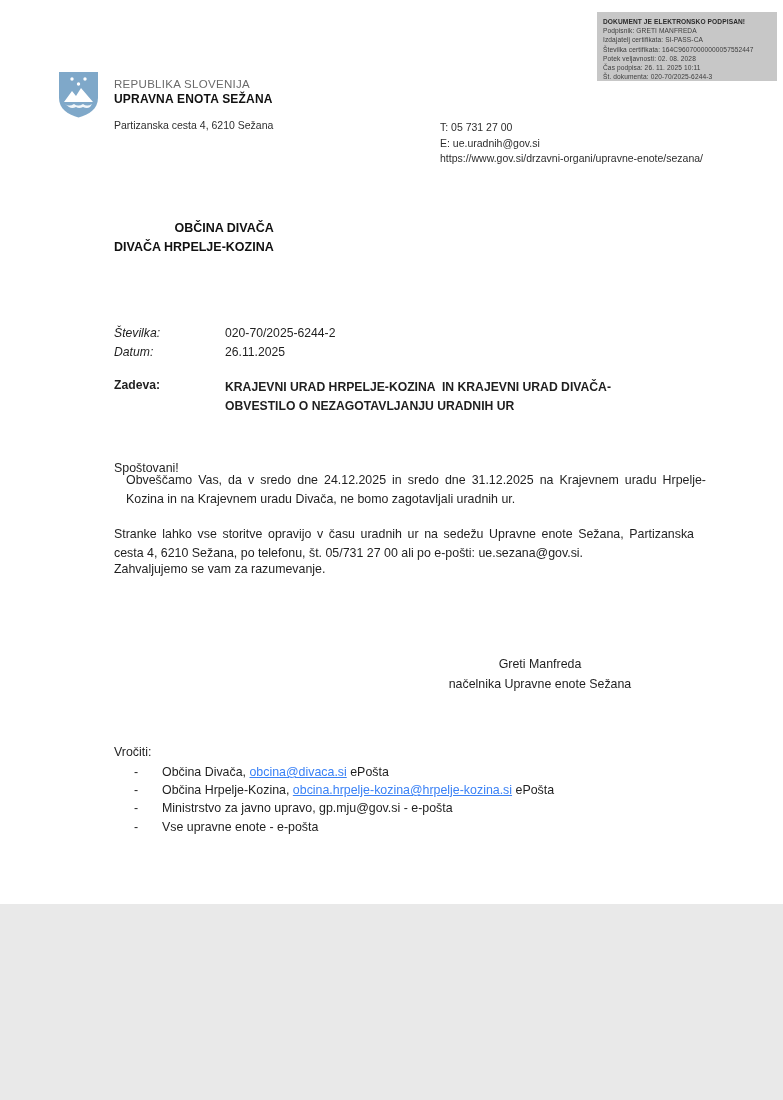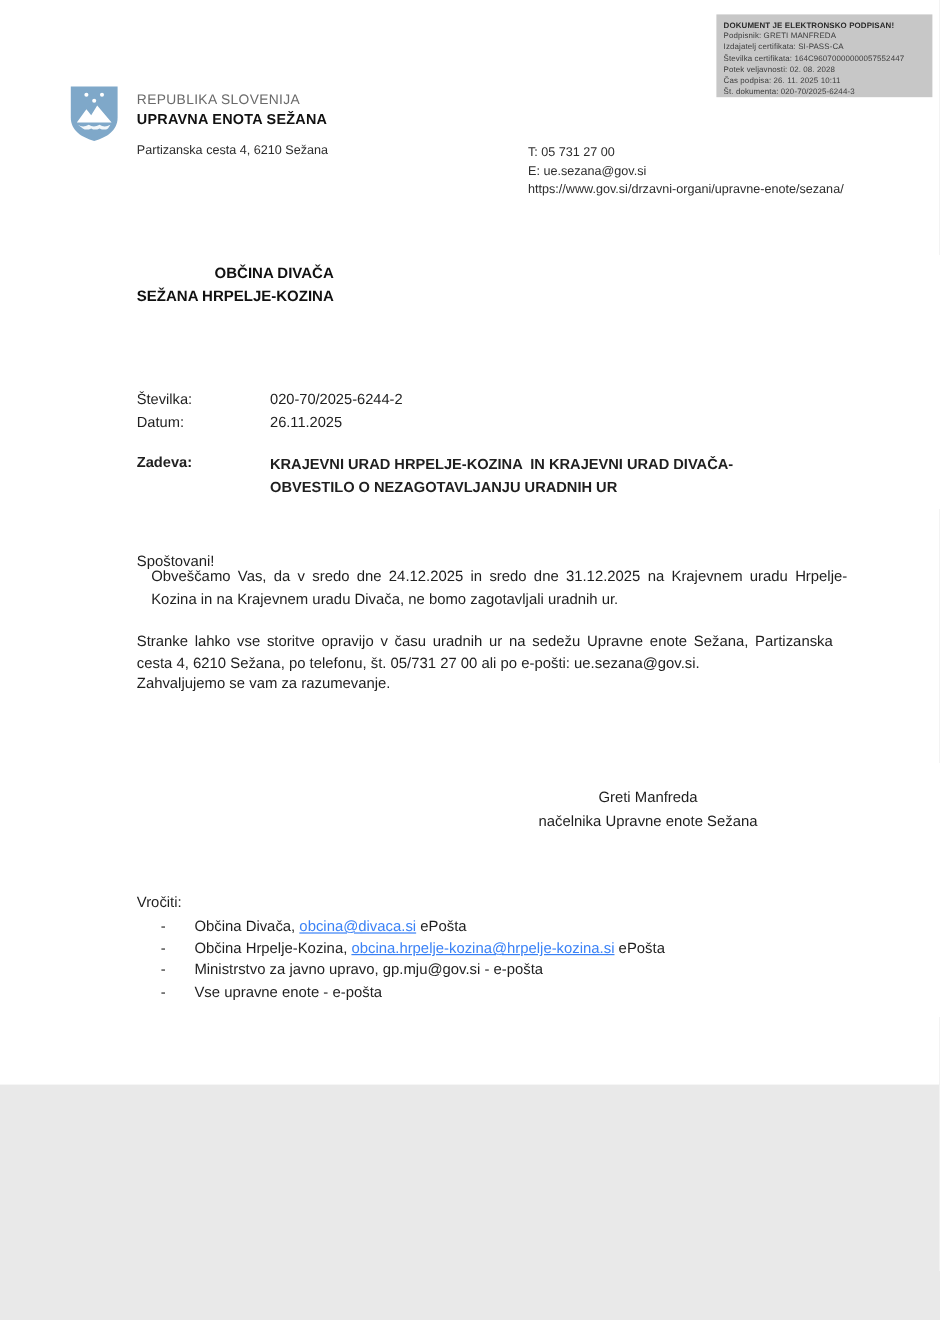--- a/index.html
+++ b/index.html
@@ -28,21 +28,21 @@
   .org{position:absolute;left:114px;top:77px;line-height:15px;}
   .org-line1{font-size:11.5px;color:#6a6a6a;letter-spacing:.3px;}
   .org-line2{font-size:12px;font-weight:bold;color:#111;letter-spacing:.2px;}
   .addr{position:absolute;left:114px;top:119px;font-size:10.5px;color:#2d2d2d;}
   .contact{position:absolute;left:440px;top:120px;font-size:10.5px;line-height:15.5px;color:#2d2d2d;}
   
   .recipients{position:absolute;left:114px;top:219px;font-size:12.5px;font-weight:bold;line-height:18.5px;color:#111;text-align:right;}
   
   .refblock{position:absolute;left:114px;top:324px;font-size:12.2px;line-height:18.5px;}
   .refrow{display:flex;}
-  .reflabel{width:111px;flex:0 0 111px;}
+  .reflabel{width:111px;flex:0 0 111px;font-style:italic;}
   
   .subject{position:absolute;left:114px;top:378px;font-size:12.2px;font-weight:bold;display:flex;}
   .subjlabel{width:111px;flex:0 0 111px;}
   .subjvalue{line-height:19px;white-space:pre-wrap;}
   
   .salutation{position:absolute;left:114px;top:449px;font-size:12.4px;margin-top:12px;}
   .para{position:absolute;left:114px;width:580px;font-size:12.4px;line-height:18.8px;text-align:justify;}
   .p1{top:471px;margin-left:12px;}
   .p2{top:525px;}
   .closing{position:absolute;left:114px;top:562px;font-size:12.4px;text-align:right;}
@@ -81,27 +81,27 @@
 
   <div class="org">
     <div class="org-line1">REPUBLIKA SLOVENIJA</div>
     <div class="org-line2">UPRAVNA ENOTA SEŽANA</div>
   </div>
 
   <div class="addr">Partizanska cesta 4, 6210 Sežana</div>
 
   <div class="contact">
     <div>T: 05 731 27 00</div>
-    <div>E: ue.sezana@gov.si</div>
+    <div>E: ue.uradnih@gov.si</div>
     <div>https://www.gov.si/drzavni-organi/upravne-enote/sezana/</div>
   </div>
 
   <div class="recipients">
     <div>OBČINA DIVAČA</div>
-    <div>SEŽANA HRPELJE-KOZINA</div>
+    <div>DIVAČA HRPELJE-KOZINA</div>
   </div>
 
   <div class="refblock">
     <div class="refrow">
       <span class="reflabel">Številka:</span>
       <span>020-70/2025-6244-2</span>
     </div>
     <div class="refrow">
       <span class="reflabel">Datum:</span>
       <span>26.11.2025</span>

